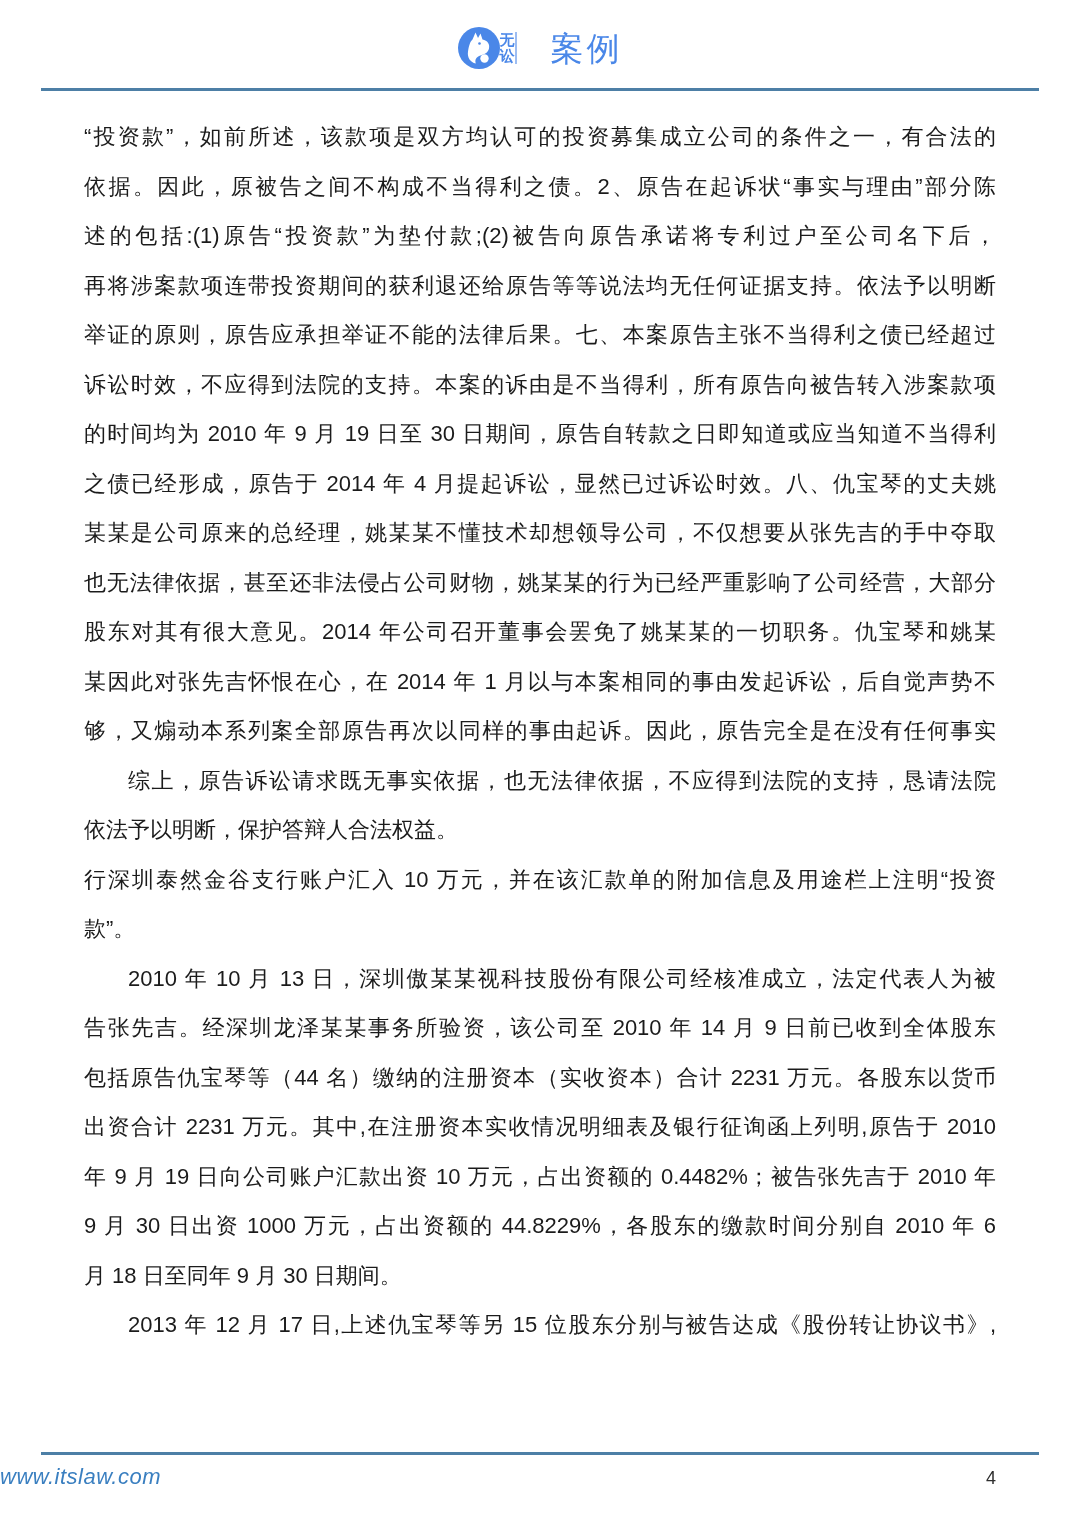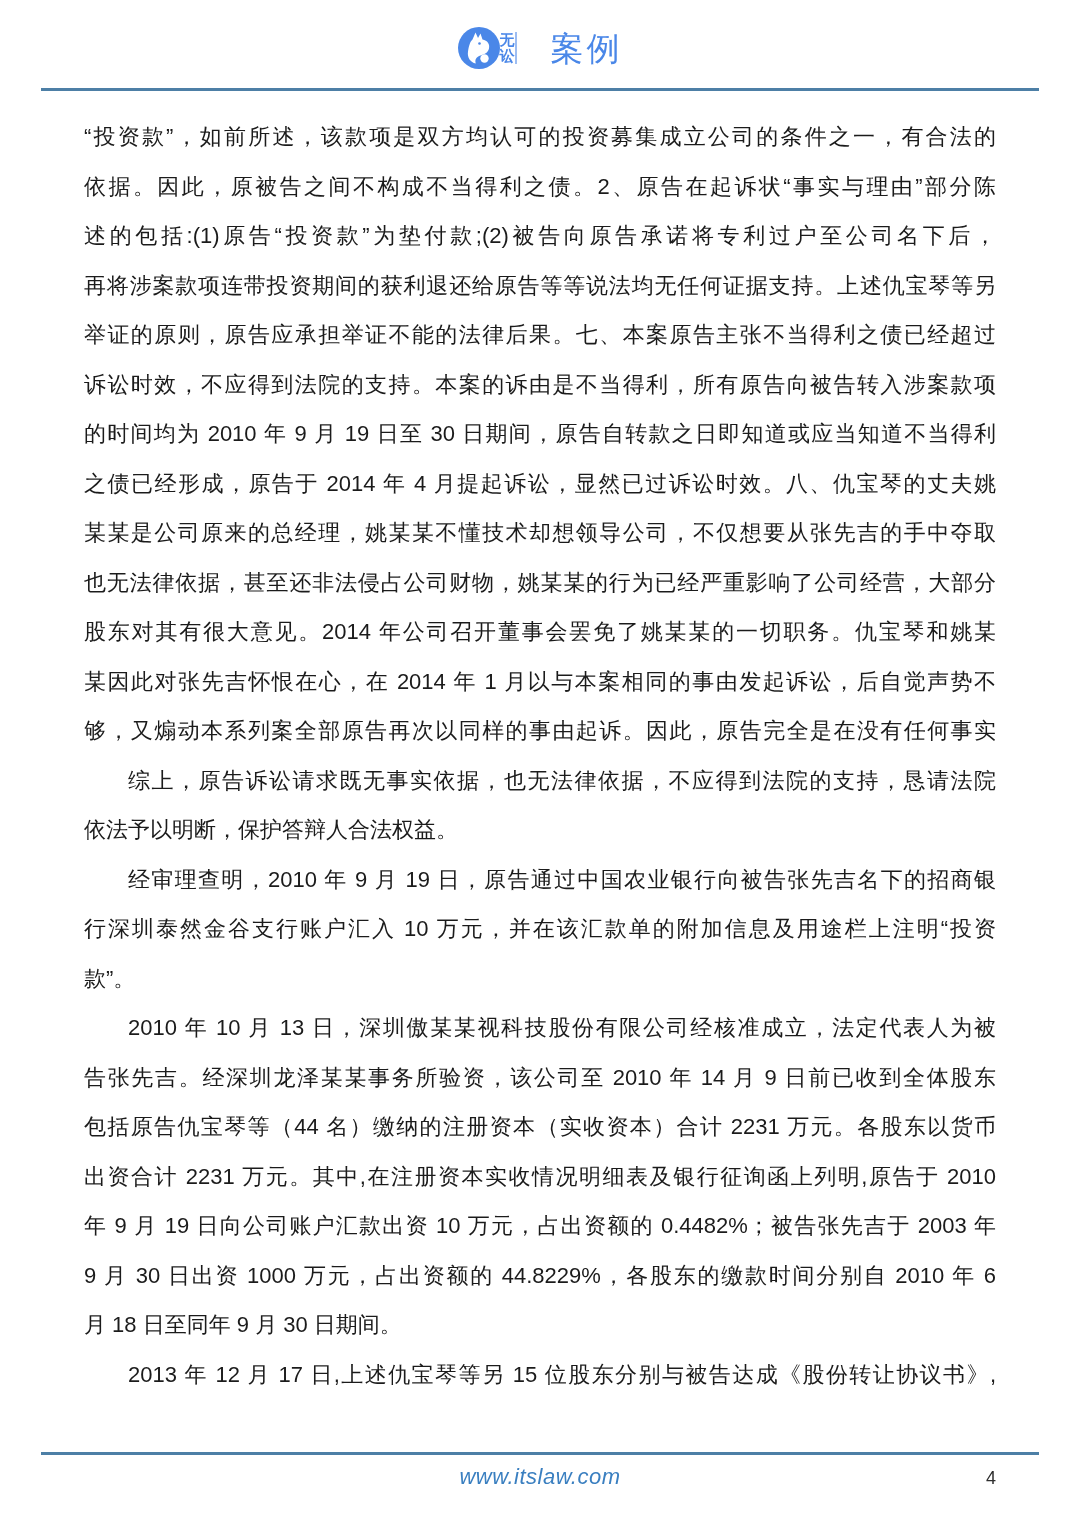--- a/index.html
+++ b/index.html
@@ -86,21 +86,21 @@
   footer {
     position: absolute;
     left: 0; right: 0;
     top: 1458px;
     height: 50px;
   }
   .footer-url {
     position: absolute;
     left: 0; right: 0;
     top: 6px;
-    text-align: center;
+    text-align: left;
     font-size: 22px;
     font-style: italic;
     color: #3a7fc0;
     text-decoration: none;
     letter-spacing: 0.5px;
   }
   .page-num {
     position: absolute;
     right: 84px;
     top: 10px;
@@ -131,40 +131,39 @@
       <span class="logo-big">案例</span>
     </div>
   </header>
 
   <div class="rule rule-top"></div>
 
   <main class="content">
       <div class="line">“投资款”，如前所述，该款项是双方均认可的投资募集成立公司的条件之一，有合法的</div>
       <div class="line">依据。因此，原被告之间不构成不当得利之债。2、原告在起诉状“事实与理由”部分陈</div>
       <div class="line">述的包括:(1)原告“投资款”为垫付款;(2)被告向原告承诺将专利过户至公司名下后，</div>
-      <div class="line">再将涉案款项连带投资期间的获利退还给原告等等说法均无任何证据支持。上述仇宝琴等另</div>
+      <div class="line">再将涉案款项连带投资期间的获利退还给原告等等说法均无任何证据支持。依法予以明断</div>
       <div class="line">举证的原则，原告应承担举证不能的法律后果。七、本案原告主张不当得利之债已经超过</div>
       <div class="line">诉讼时效，不应得到法院的支持。本案的诉由是不当得利，所有原告向被告转入涉案款项</div>
       <div class="line">的时间均为 2010 年 9 月 19 日至 30 日期间，原告自转款之日即知道或应当知道不当得利</div>
       <div class="line">之债已经形成，原告于 2014 年 4 月提起诉讼，显然已过诉讼时效。八、仇宝琴的丈夫姚</div>
       <div class="line">某某是公司原来的总经理，姚某某不懂技术却想领导公司，不仅想要从张先吉的手中夺取</div>
       <div class="line">也无法律依据，甚至还非法侵占公司财物，姚某某的行为已经严重影响了公司经营，大部分</div>
       <div class="line">股东对其有很大意见。2014 年公司召开董事会罢免了姚某某的一切职务。仇宝琴和姚某</div>
       <div class="line">某因此对张先吉怀恨在心，在 2014 年 1 月以与本案相同的事由发起诉讼，后自觉声势不</div>
       <div class="line">够，又煽动本系列案全部原告再次以同样的事由起诉。因此，原告完全是在没有任何事实</div>
       <div class="line indent">综上，原告诉讼请求既无事实依据，也无法律依据，不应得到法院的支持，恳请法院</div>
       <div class="line last">依法予以明断，保护答辩人合法权益。</div>
-      <div class="line indent">经审理查明，2010 年 9 月 19 日，原告通过中国农业银行向被告张先吉名下的招商银</div>
       <div class="line">行深圳泰然金谷支行账户汇入 10 万元，并在该汇款单的附加信息及用途栏上注明“投资</div>
       <div class="line last">款”。</div>
       <div class="line indent">2010 年 10 月 13 日，深圳傲某某视科技股份有限公司经核准成立，法定代表人为被</div>
       <div class="line">告张先吉。经深圳龙泽某某事务所验资，该公司至 2010 年 14 月 9 日前已收到全体股东</div>
       <div class="line">包括原告仇宝琴等（44 名）缴纳的注册资本（实收资本）合计 2231 万元。各股东以货币</div>
       <div class="line">出资合计 2231 万元。其中,在注册资本实收情况明细表及银行征询函上列明,原告于 2010</div>
-      <div class="line">年 9 月 19 日向公司账户汇款出资 10 万元，占出资额的 0.4482%；被告张先吉于 2003 年</div>
+      <div class="line">年 9 月 19 日向公司账户汇款出资 10 万元，占出资额的 0.4482%；被告张先吉于 2010 年</div>
       <div class="line">9 月 30 日出资 1000 万元，占出资额的 44.8229%，各股东的缴款时间分别自 2010 年 6</div>
       <div class="line last">月 18 日至同年 9 月 30 日期间。</div>
       <div class="line indent">2013 年 12 月 17 日,上述仇宝琴等另 15 位股东分别与被告达成《股份转让协议书》,</div>
     </main>
 
   <div class="rule rule-bottom"></div>
 
   <footer>
     <a href="#" class="footer-url">www.itslaw.com</a>
     <span class="page-num">4</span>

